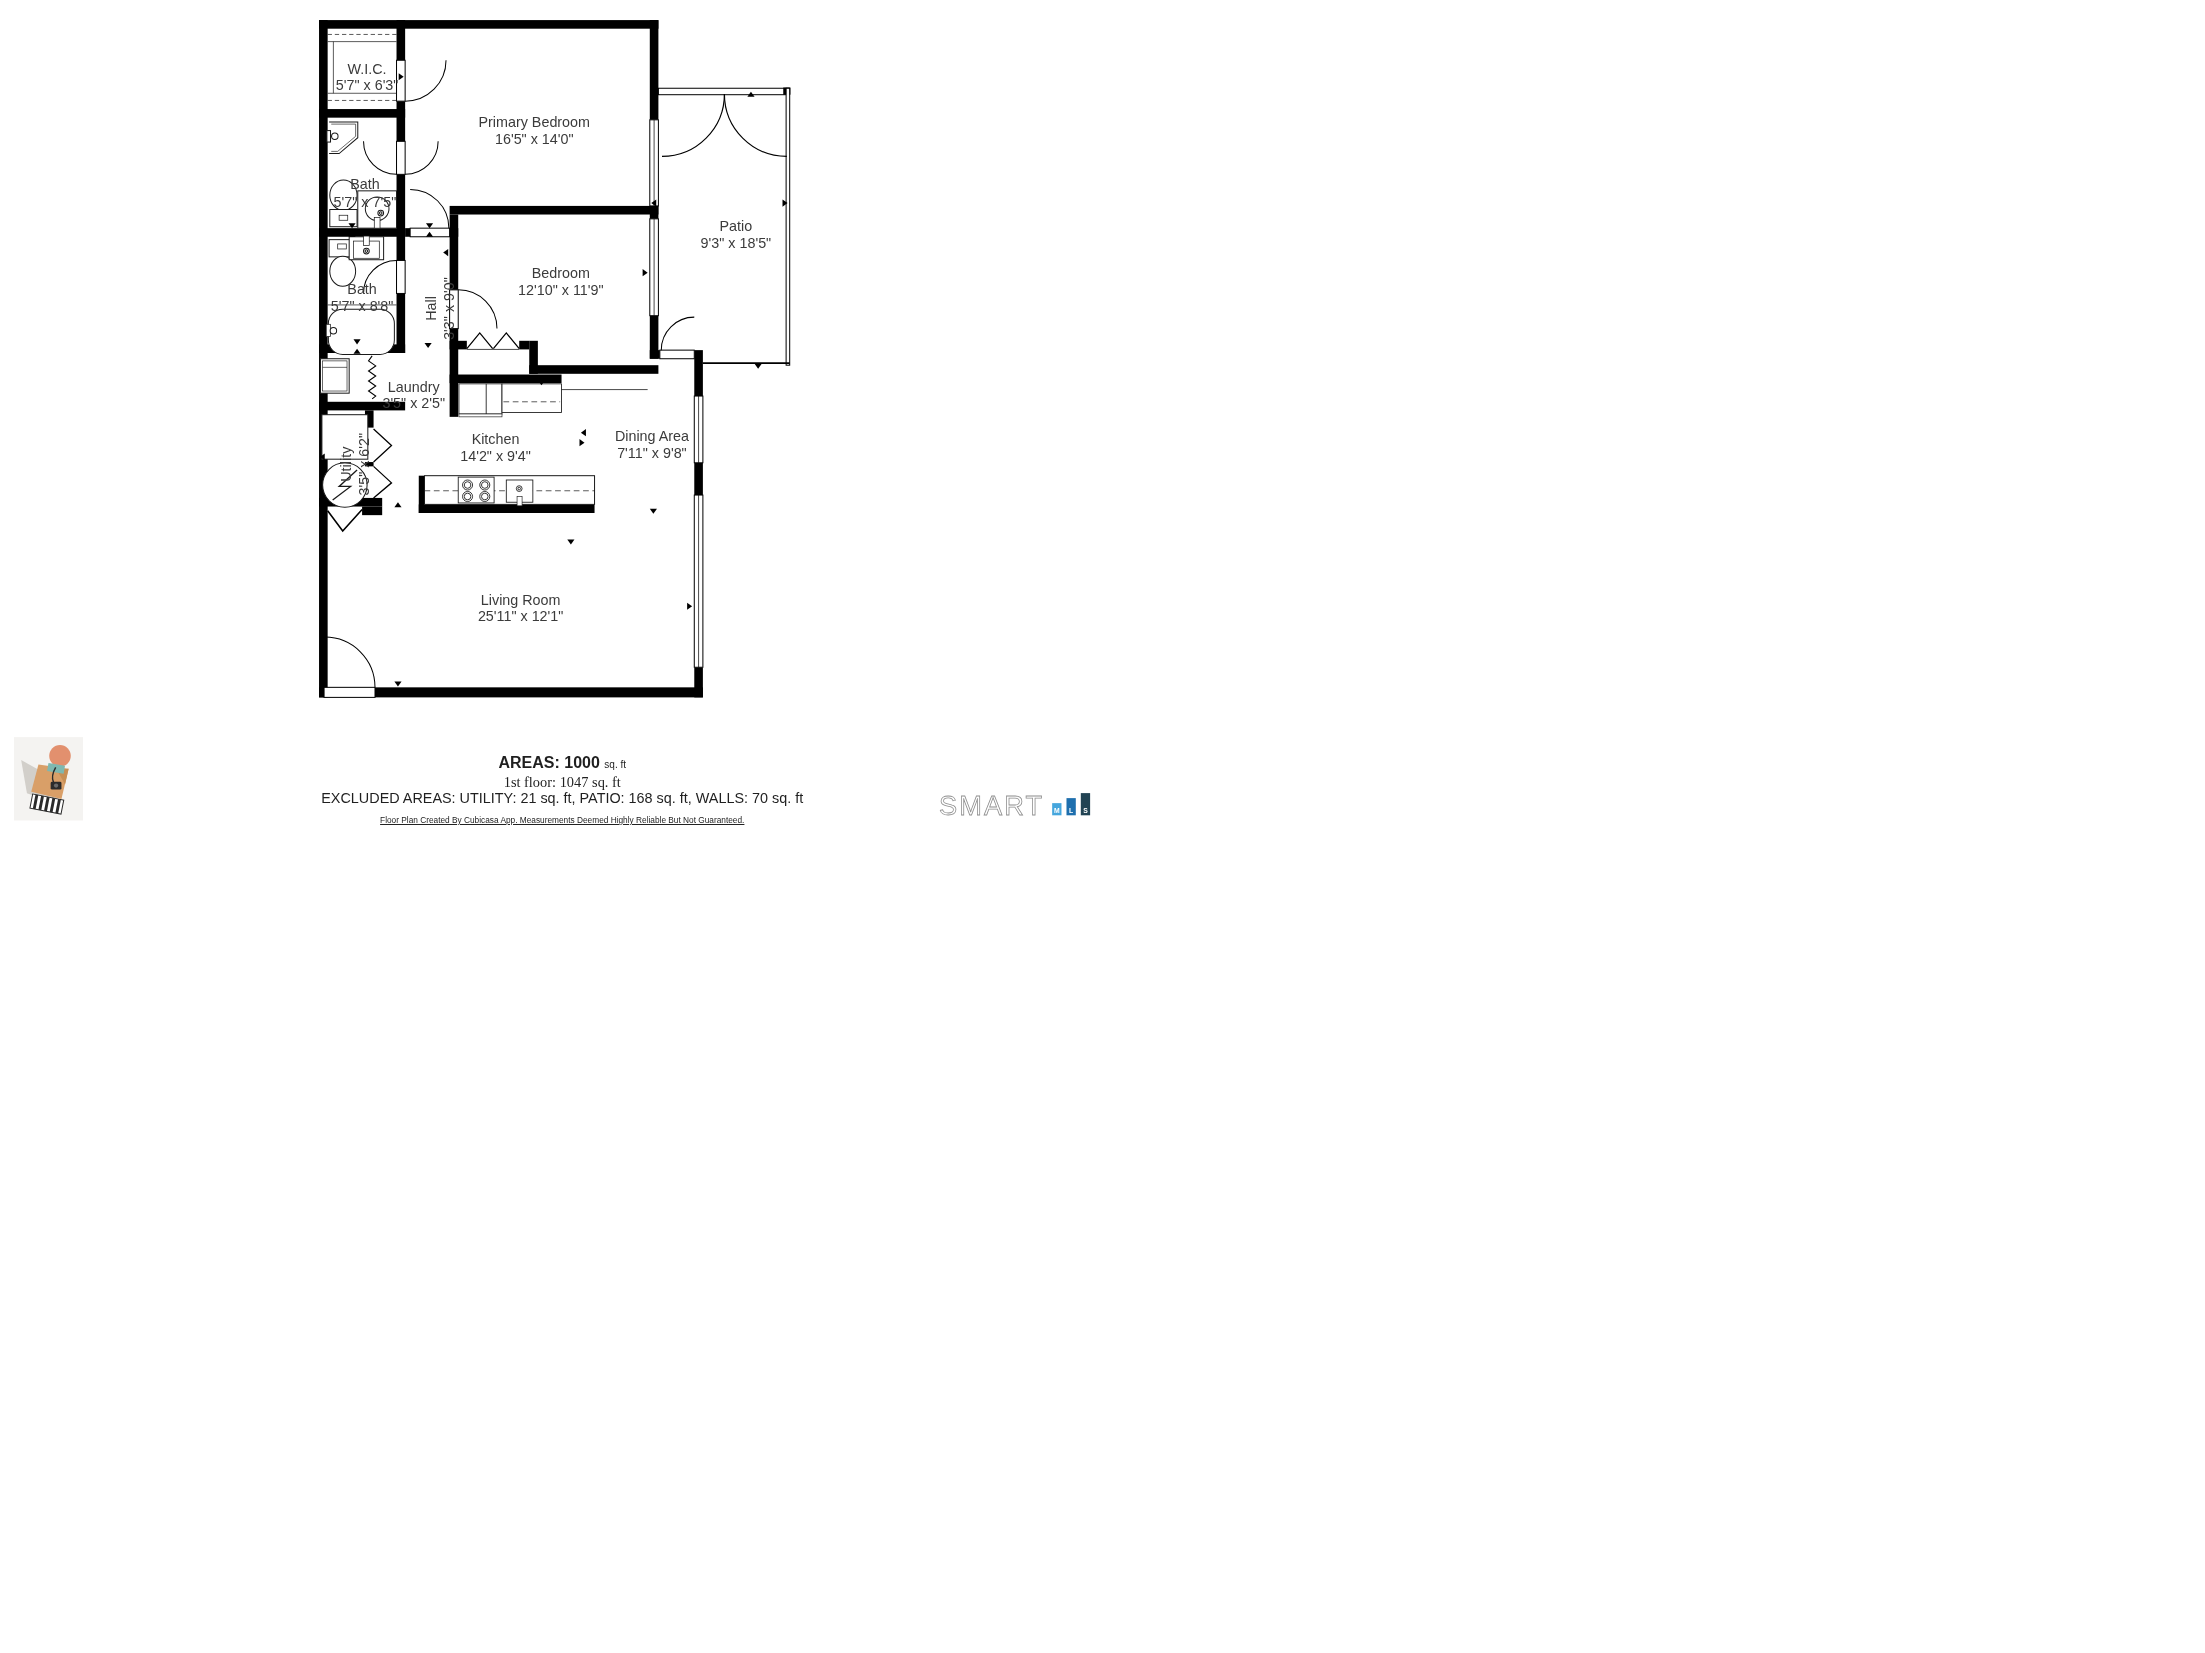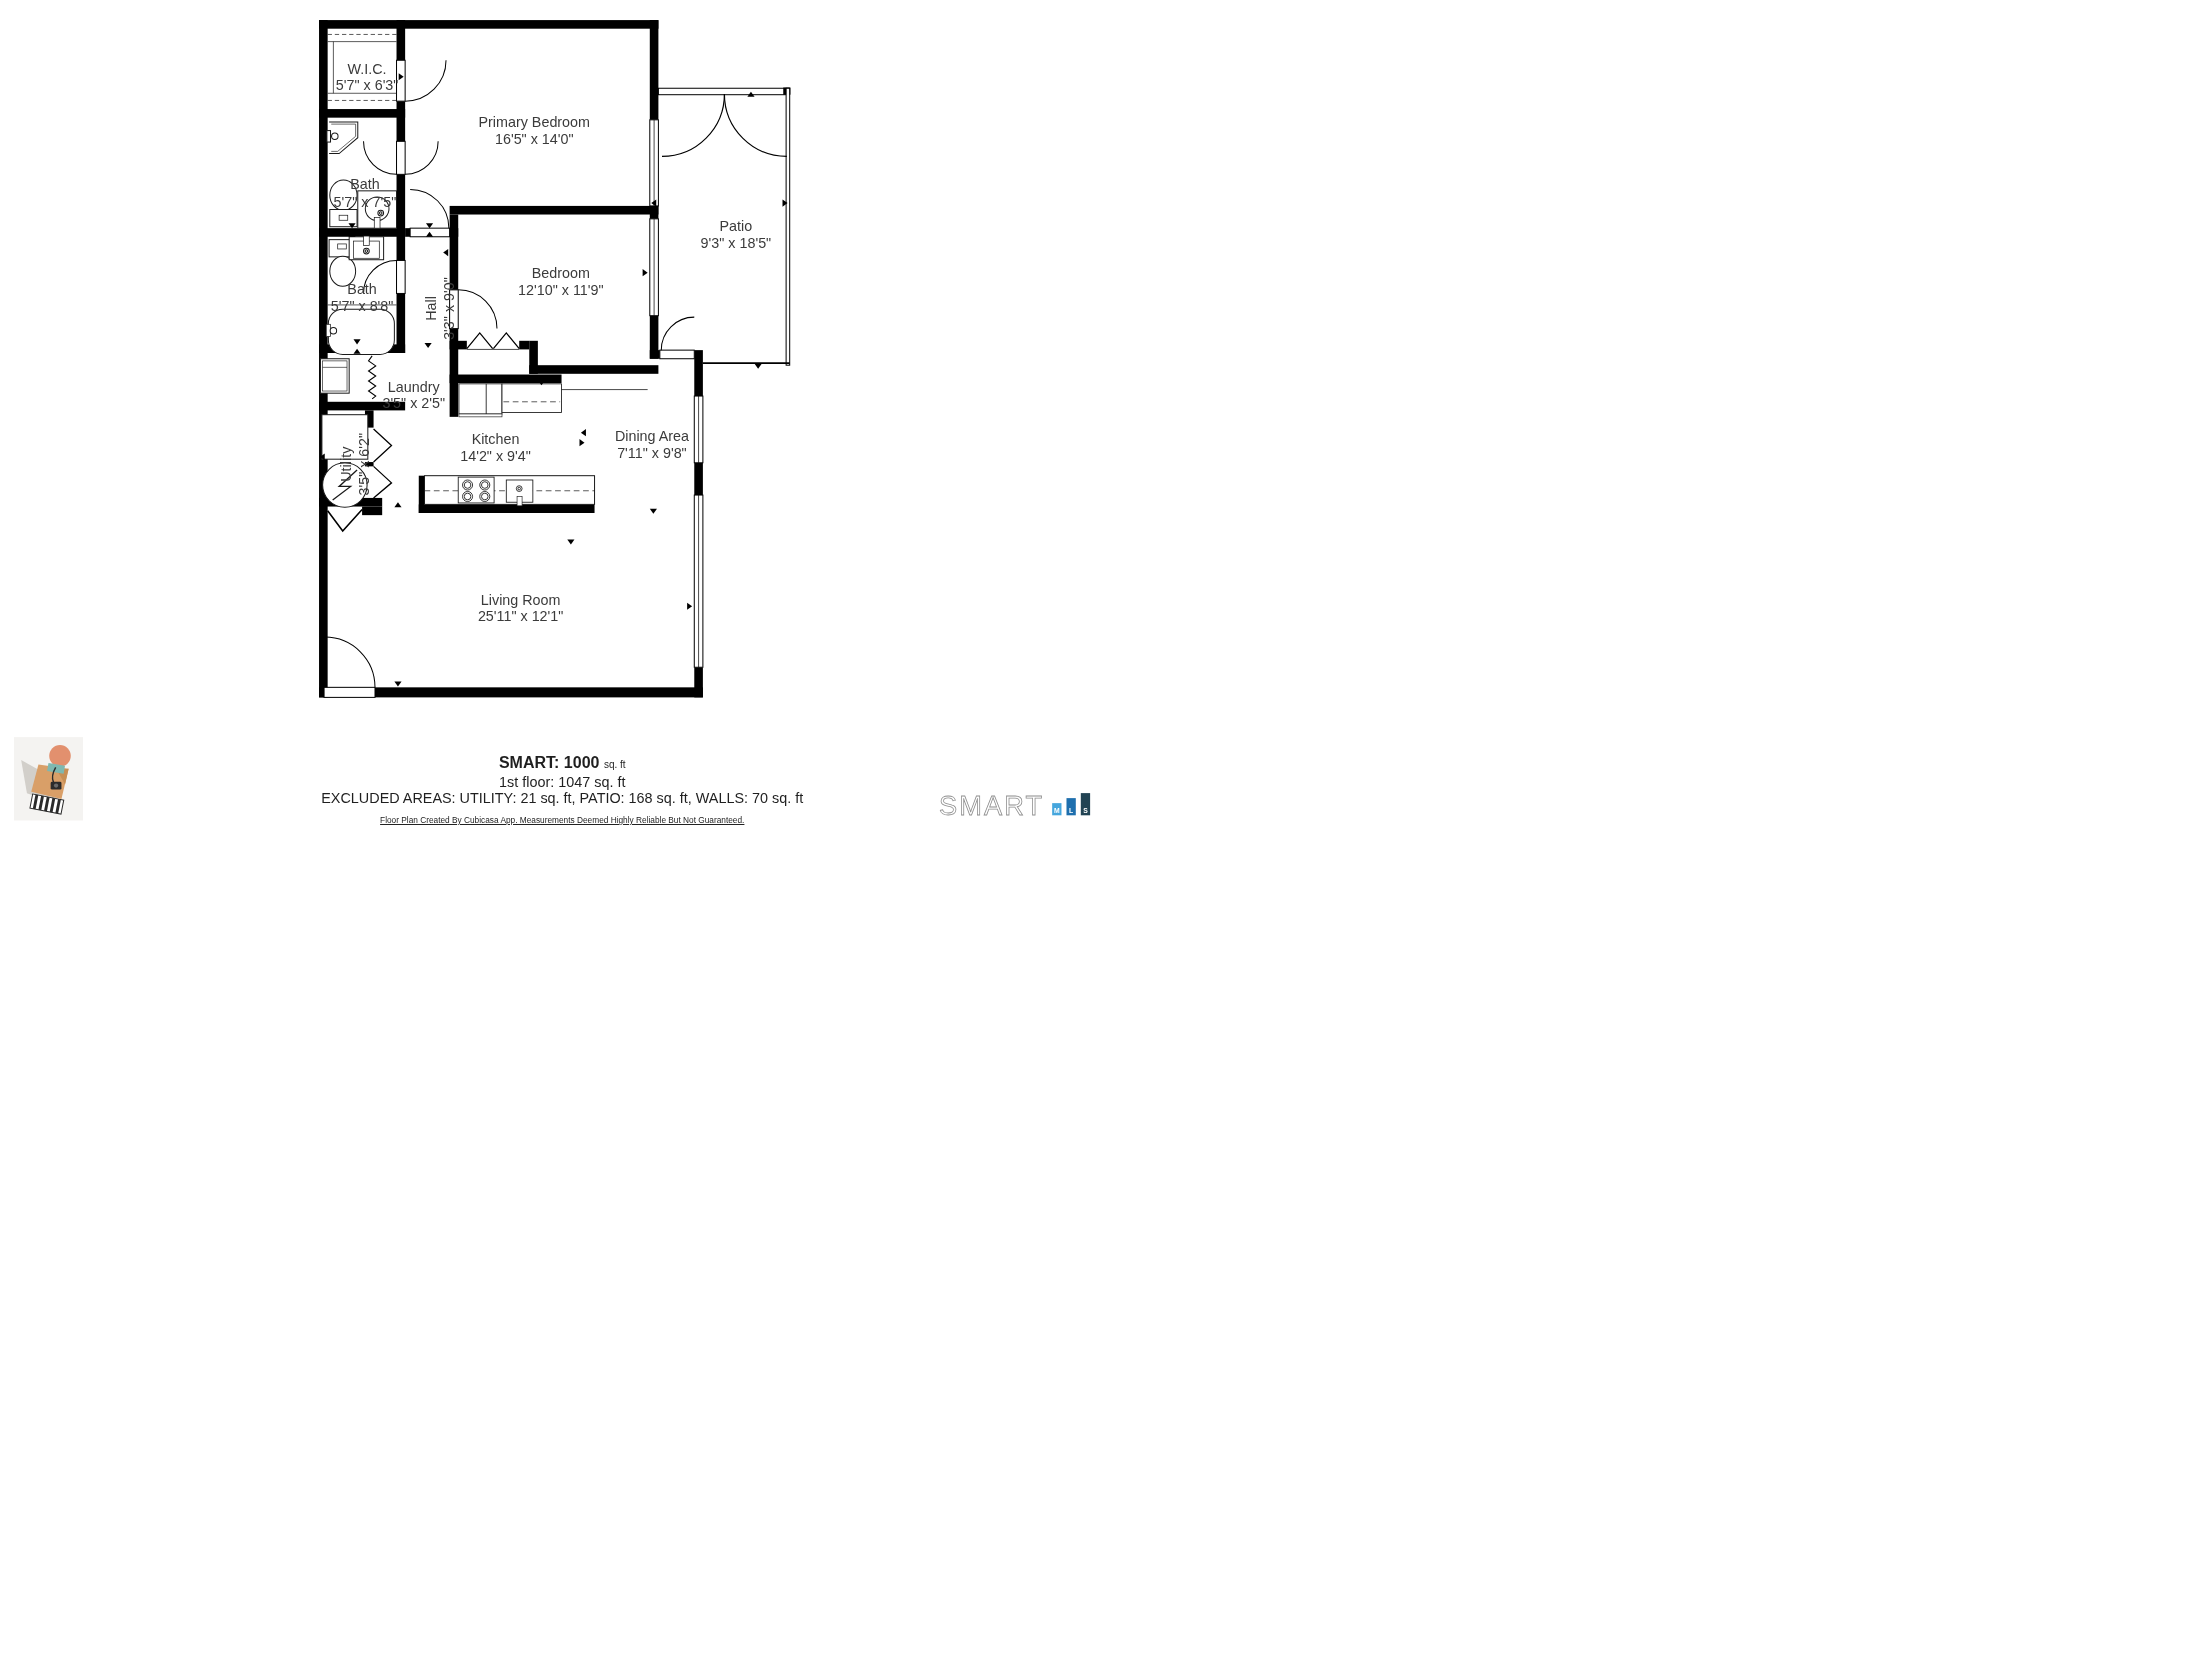--- a/index.html
+++ b/index.html
@@ -5,21 +5,21 @@
   html,body{margin:0;padding:0;background:#fff;}
   body{width:1103px;height:827px;position:relative;overflow:hidden;
        font-family:"Liberation Sans",sans-serif;color:#1f1f1f;}
   #plan{position:absolute;left:0;top:0;}
   .room-name,.room-dims{font-family:"Liberation Sans",sans-serif;fill:#3b3b3b;}
   .room-name{font-size:20px;}
   .room-dims{font-size:20px;}
   .footer-line{position:absolute;left:21.5px;right:0;text-align:center;white-space:nowrap;}
   .l1{top:754px;font-size:16px;font-weight:bold;}
   .l1 .unit{font-weight:normal;font-size:10px;}
-  .l2{top:774px;font-size:14.4px;}
+  .l2{top:774px;font-size:14.4px;font-family:Liberation Serif, serif;}
   .l3{top:790px;font-size:14.4px;}
   .l4{top:815px;font-size:8.3px;color:#222;text-decoration:underline;}
   .logo{position:absolute;}
   #cubicasa{left:14.4px;top:737px;}
   #smartmls{left:939px;top:790px;}
 </style>
 </head>
 <body>
 
 <svg id="plan" width="1103" height="739" viewBox="0 0 1536 1030">
@@ -312,21 +312,21 @@
       <text class="room-dims" x="908" y="638">7'11" x 9'8"</text>
       </g>
     <g>
       <text class="room-name" x="725" y="843">Living Room</text>
       <text class="room-dims" x="725" y="866">25'11" x 12'1"</text>
       </g>
   </g>
 </svg>
 
 <div class="footer-line l1">
-  <span>SMART:</span>
+  <span>AREAS:</span>
   <span>1000</span>
   <span class="unit">sq. ft</span>
 </div>
 <div class="footer-line l2">1st floor: 1047 sq. ft</div>
 <div class="footer-line l3">EXCLUDED AREAS: UTILITY: 21 sq. ft, PATIO: 168 sq. ft, WALLS: 70 sq. ft</div>
 <div class="footer-line l4">Floor Plan Created By Cubicasa App. Measurements Deemed Highly Reliable But Not Guaranteed.</div>
 
 <svg id="cubicasa" class="logo" width="69" height="85" viewBox="0 0 96 118">
   <rect x="0" y="0" width="96" height="116" fill="#f4f3f1"></rect>
   <path d="M10 32 L50 54 L62 94 L18 78 Z" fill="#d2cfca"></path>

